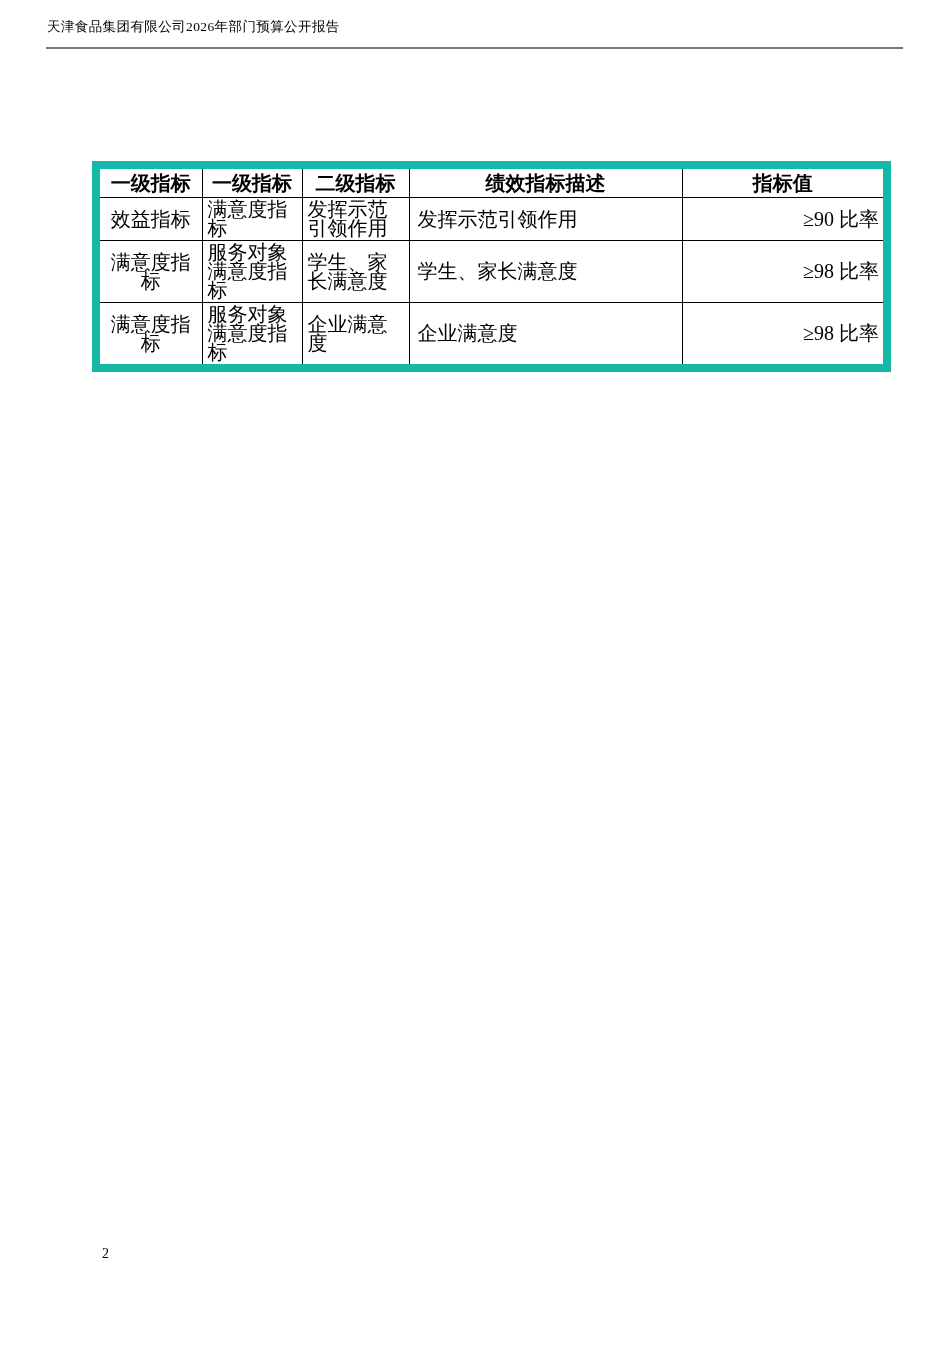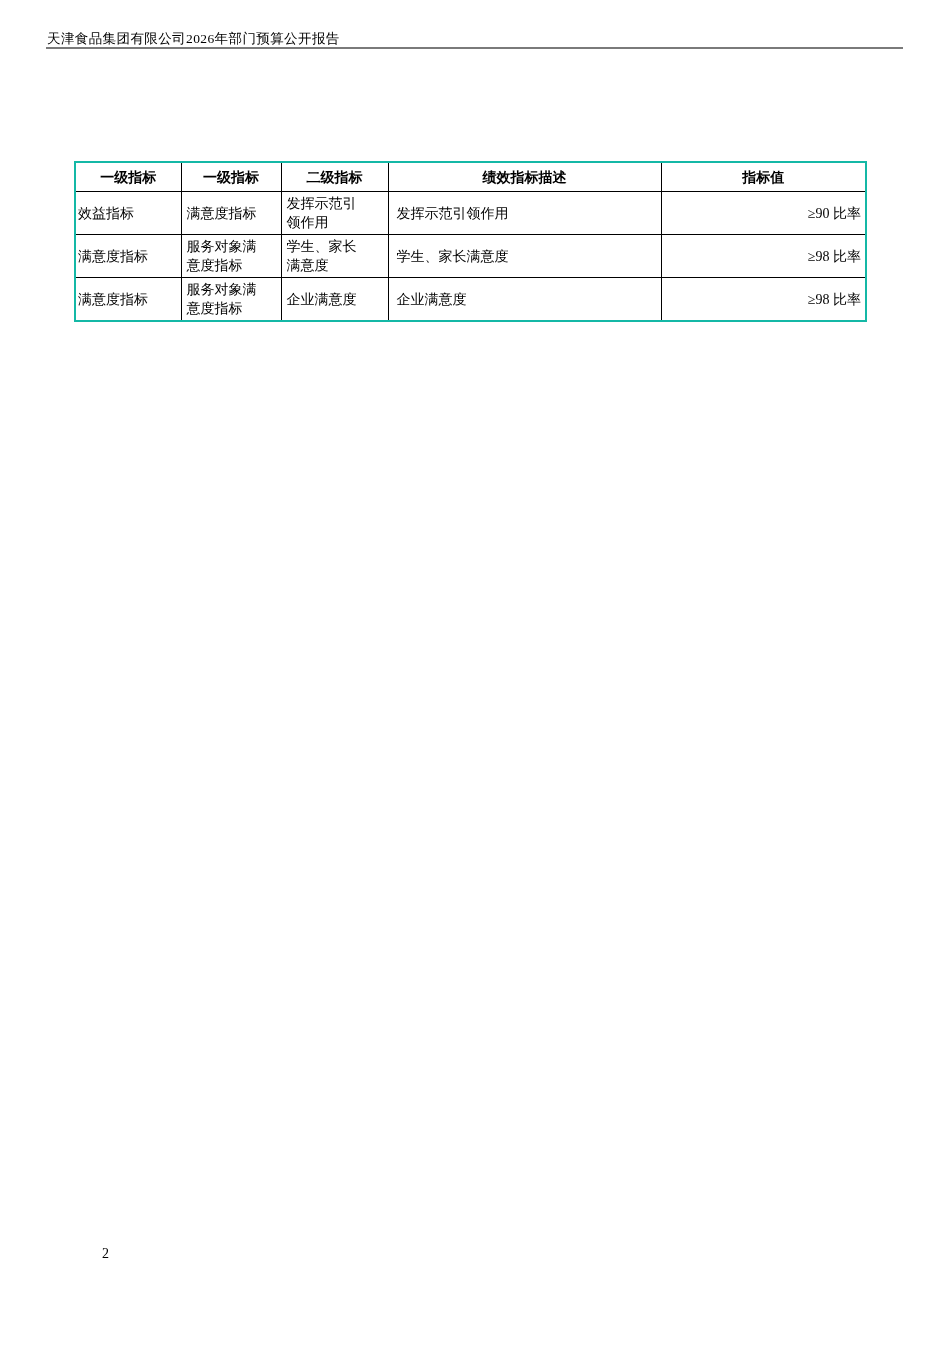--- a/index.html
+++ b/index.html
@@ -12,44 +12,44 @@
     width: 951px;
     height: 1347px;
     font-family: "Liberation Serif", "DejaVu Serif", serif;
     color: #000000;
     overflow: hidden;
   }
 
   .doc-header-title {
     position: absolute;
     left: 47px;
-    top: 30px;
+    top: 18px;
     font-size: 13.5px;
     letter-spacing: 0.4px;
     white-space: nowrap;
   }
 
   .doc-header-rule {
     position: absolute;
     left: 46px;
     top: 47px;
     width: 857px;
     height: 2px;
     background: #7a7a7a;
   }
 
   table.indicator-table {
     position: absolute;
-    left: 74px;
+    left: 92px;
     top: 161px;
     width: 791px;
     border-collapse: collapse;
     table-layout: fixed;
-    border: 2px solid #14b8a6;
-    font-size: 14px;
+    border: 8px solid #14b8a6;
+    font-size: 20px;
   }
   .indicator-table col.c1 { width: 106px; }
   .indicator-table col.c2 { width: 100px; }
   .indicator-table col.c3 { width: 107px; }
   .indicator-table col.c4 { width: 273px; }
   .indicator-table col.c5 { width: 205px; }
 
   .indicator-table th,
   .indicator-table td {
     border: 1px solid #000000;
@@ -61,20 +61,21 @@
   .indicator-table th {
     height: 28px;
     font-weight: bold;
     text-align: center;
     padding: 0 2px;
   }
 
   .indicator-table tr.body-row { height: 43px; }
 
   .indicator-table td.cell-1 {
+    text-align: center;
     padding: 2px 2px;
   }
   .indicator-table td.cell-2 {
     text-align: left;
     padding: 2px 14px 2px 5px;
   }
   .indicator-table td.cell-3 {
     text-align: left;
     padding: 2px 20px 2px 5px;
   }

